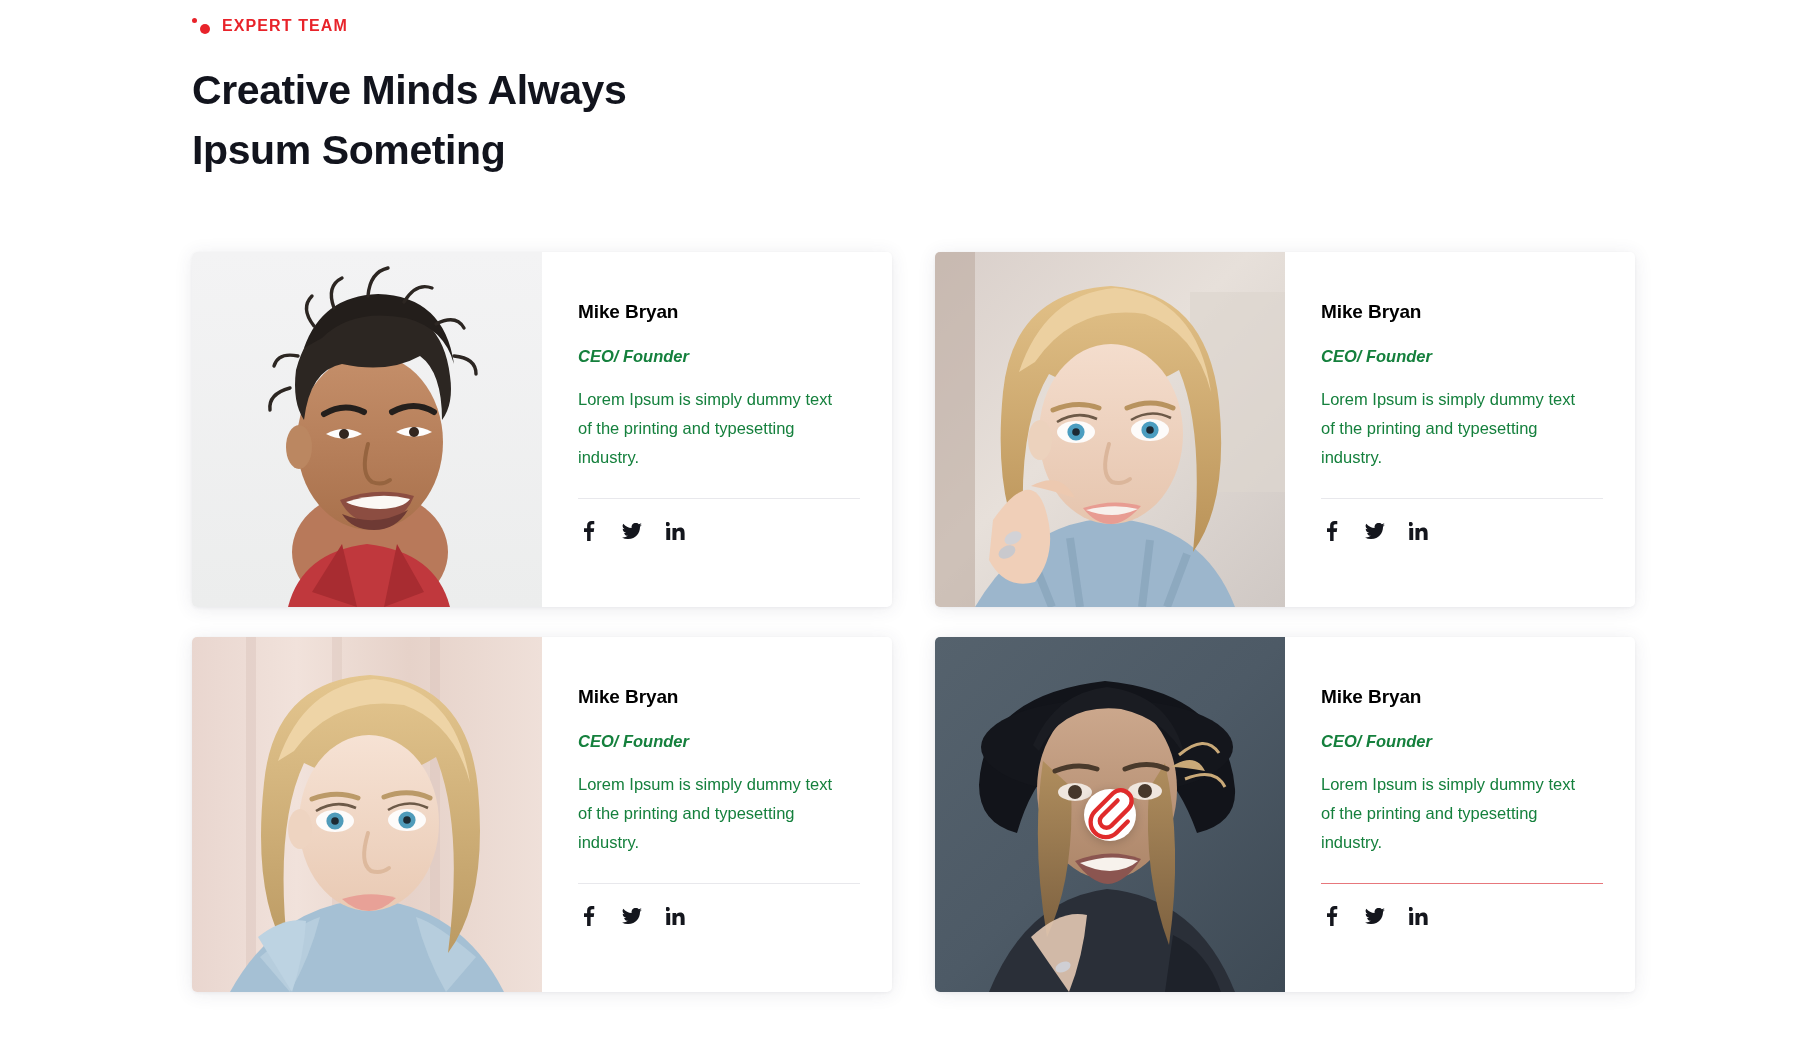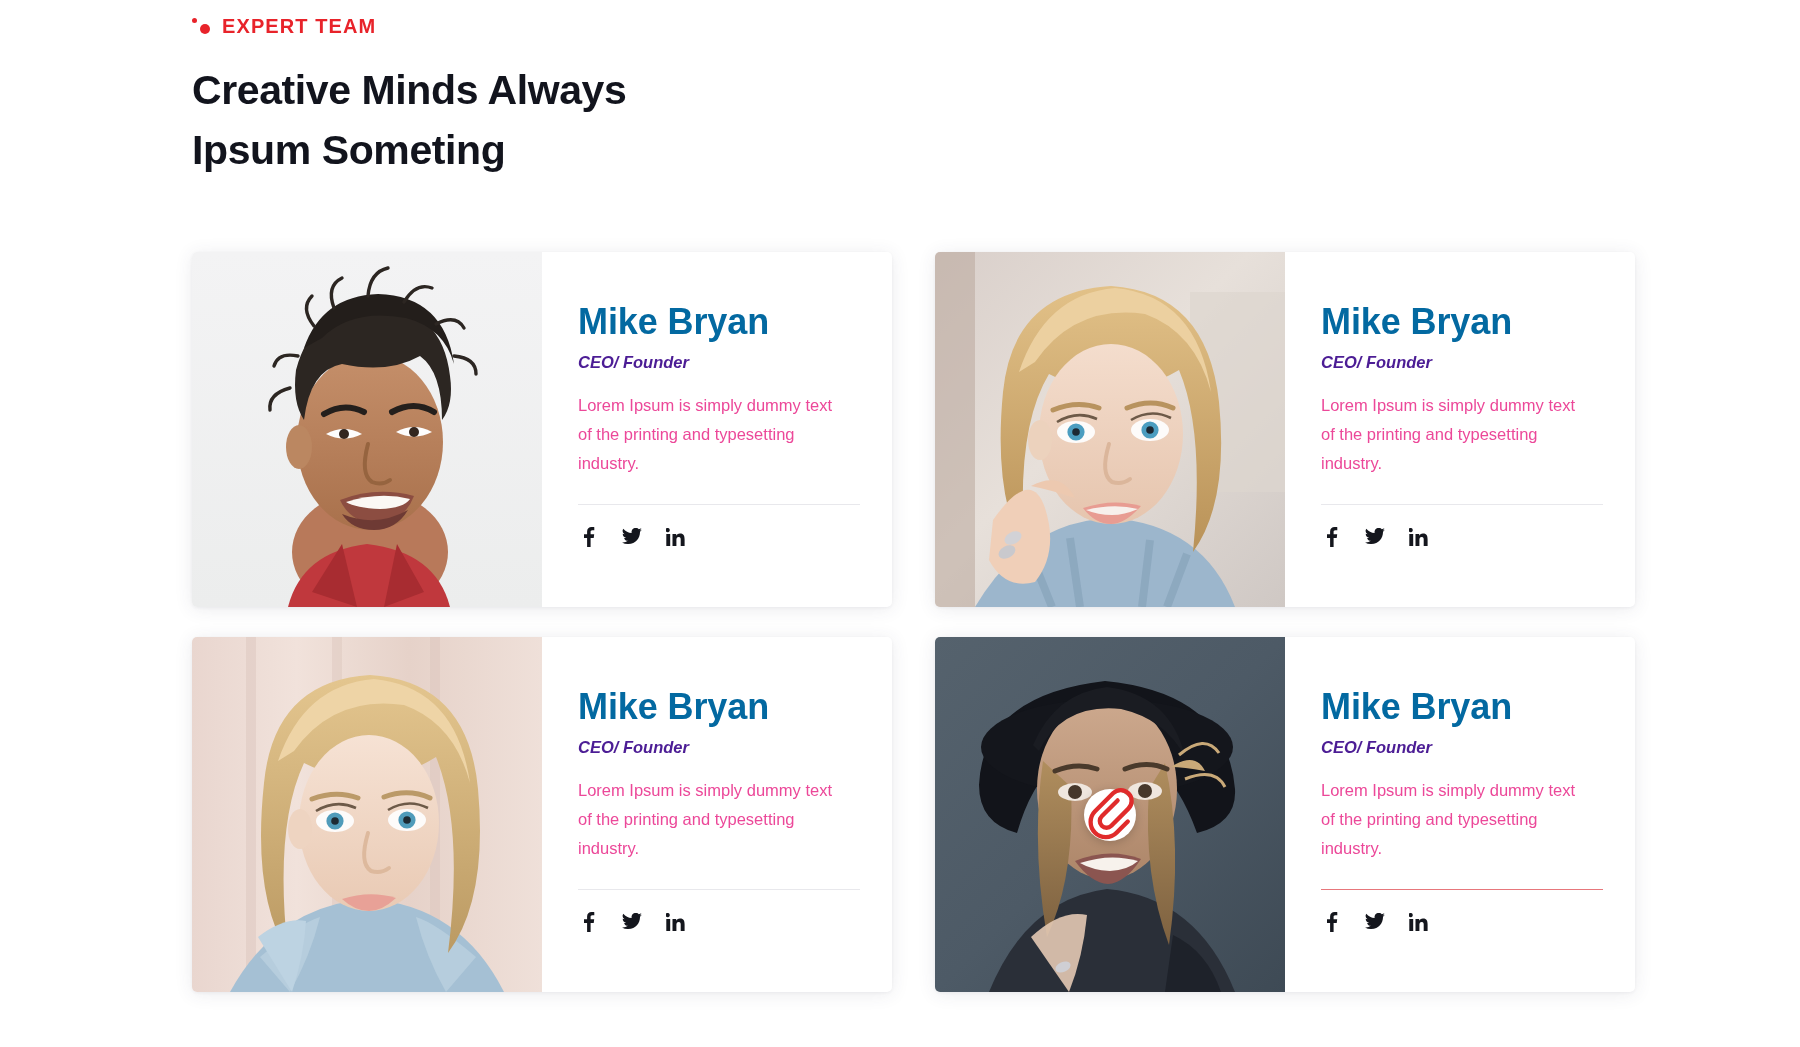--- a/index.html
+++ b/index.html
@@ -59,21 +59,21 @@
     position: absolute;
     left: 8px;
     top: 8px;
     width: 10px;
     height: 10px;
     border-radius: 50%;
     background: #e8232a;
   }
 
   .eyebrow-text {
-    font-size: 20px;
+    font-size: 16px;
     font-weight: 700;
     letter-spacing: 1.1px;
     color: #e8232a;
     text-transform: uppercase;
     line-height: 1;
   }
 
   .section-title {
     margin-top: 16px;
     font-size: 41px;
@@ -133,41 +133,41 @@
     box-shadow: 0 2px 10px rgba(0,0,0,0.18);
     cursor: pointer;
   }
 
   .card-body {
     flex: 1 1 auto;
     padding: 50px 44px 0 36px;
   }
 
   .member-name {
-    font-size: 36px;
+    font-size: 19px;
     font-weight: 700;
-    color: #0369a1;
+    color: #000000;
     line-height: 1.1;
     letter-spacing: -0.1px;
   }
 
   .member-role {
-    margin-top: 11px;
+    margin-top: 24px;
     font-size: 16.5px;
     font-style: italic;
     font-weight: 700;
-    color: #4c1d95;
+    color: #15803d;
     line-height: 1.1;
   }
 
   .member-desc {
     margin-top: 20px;
     font-size: 16.5px;
     line-height: 29px;
-    color: #ec4899;
+    color: #15803d;
     max-width: 272px;
   }
 
   .card-divider {
     margin-top: 26px;
     width: 282px;
     height: 1px;
     background: #e8e8ec;
   }
   .card-divider.accent { background: #e7777c; }

